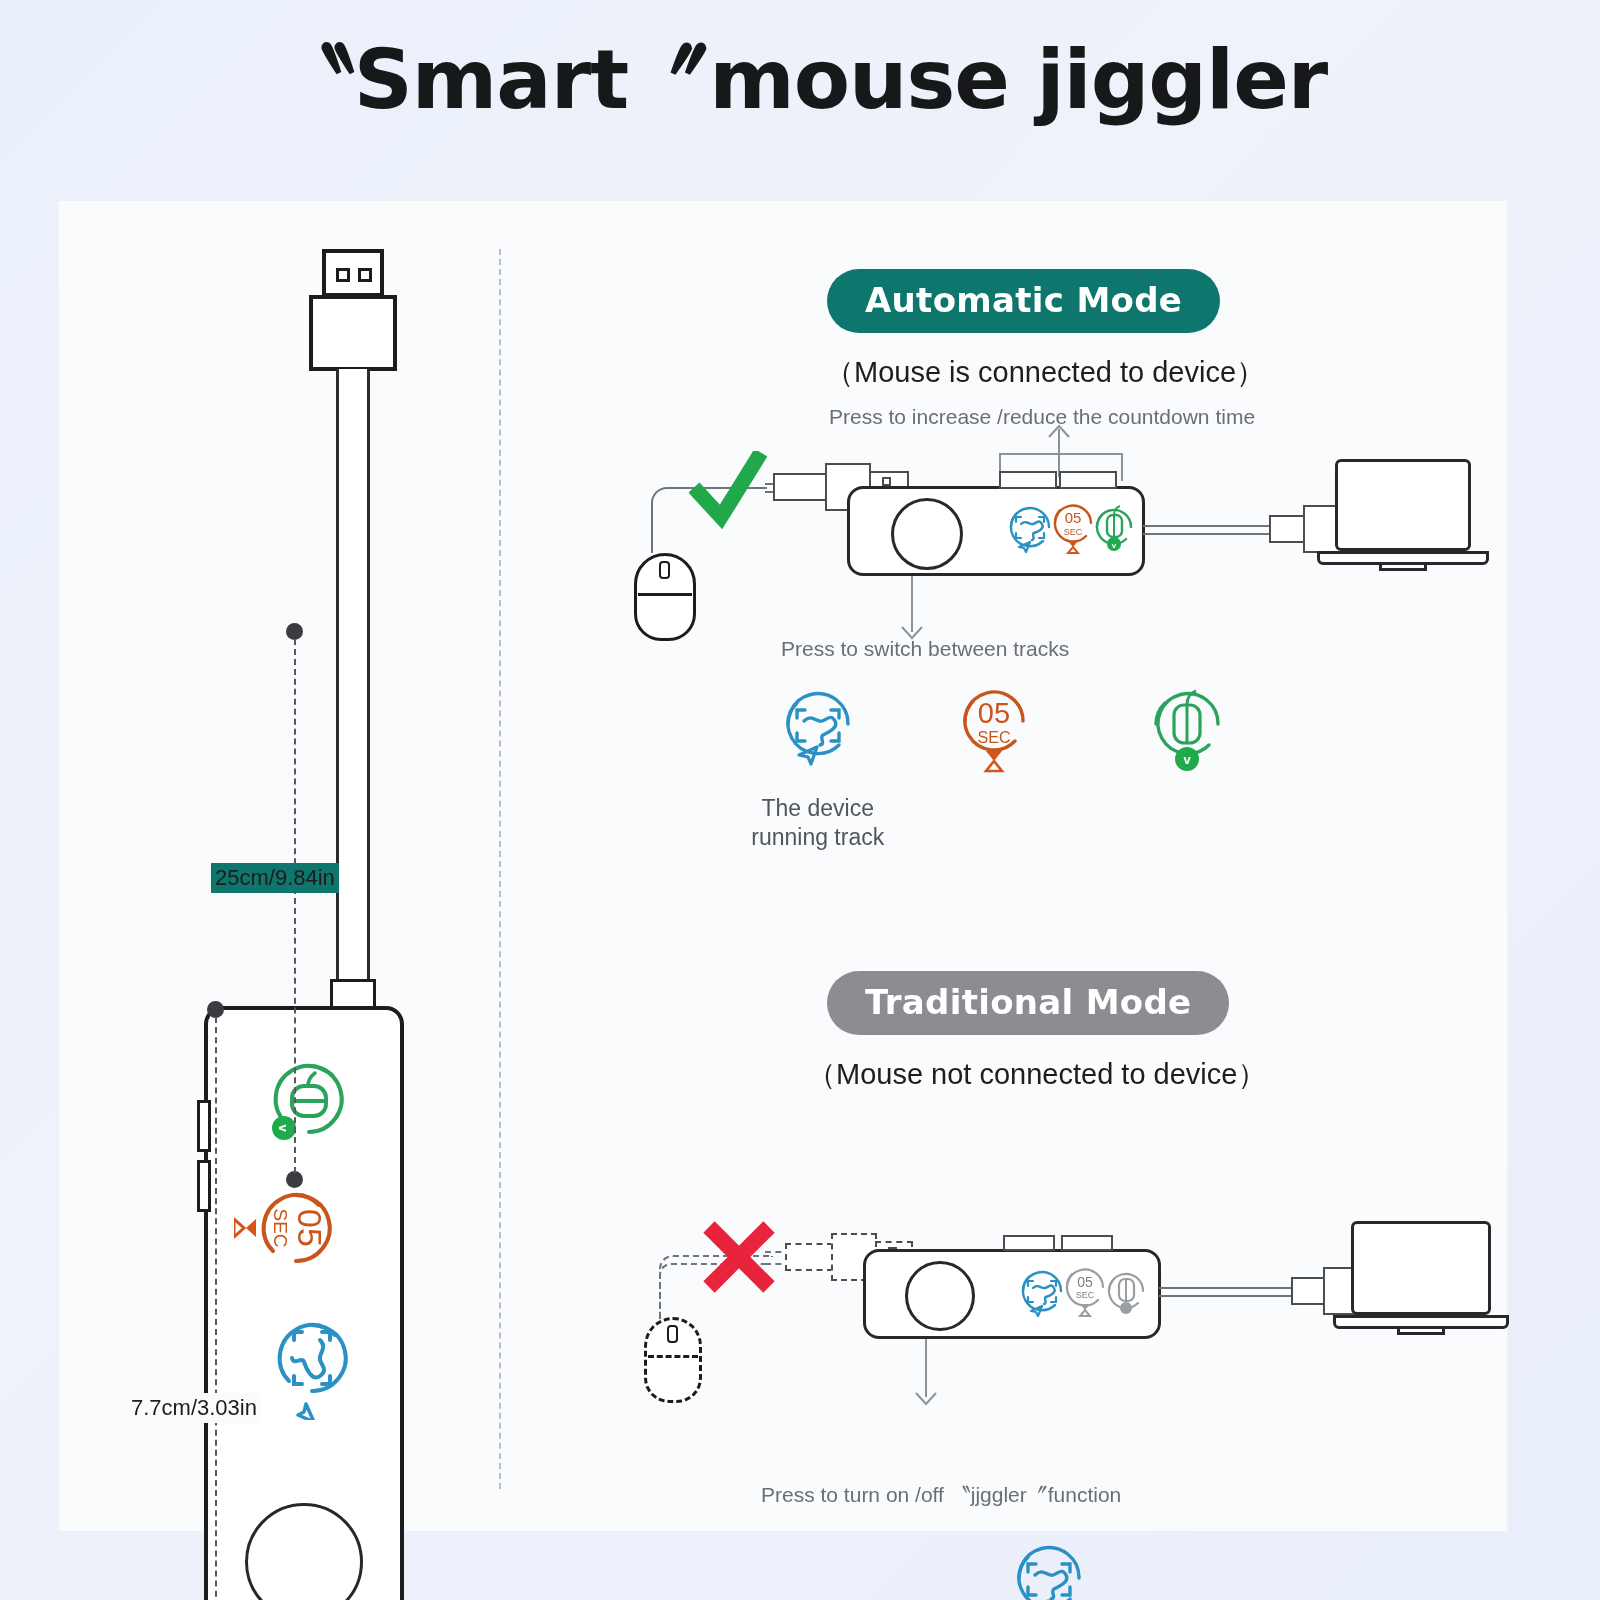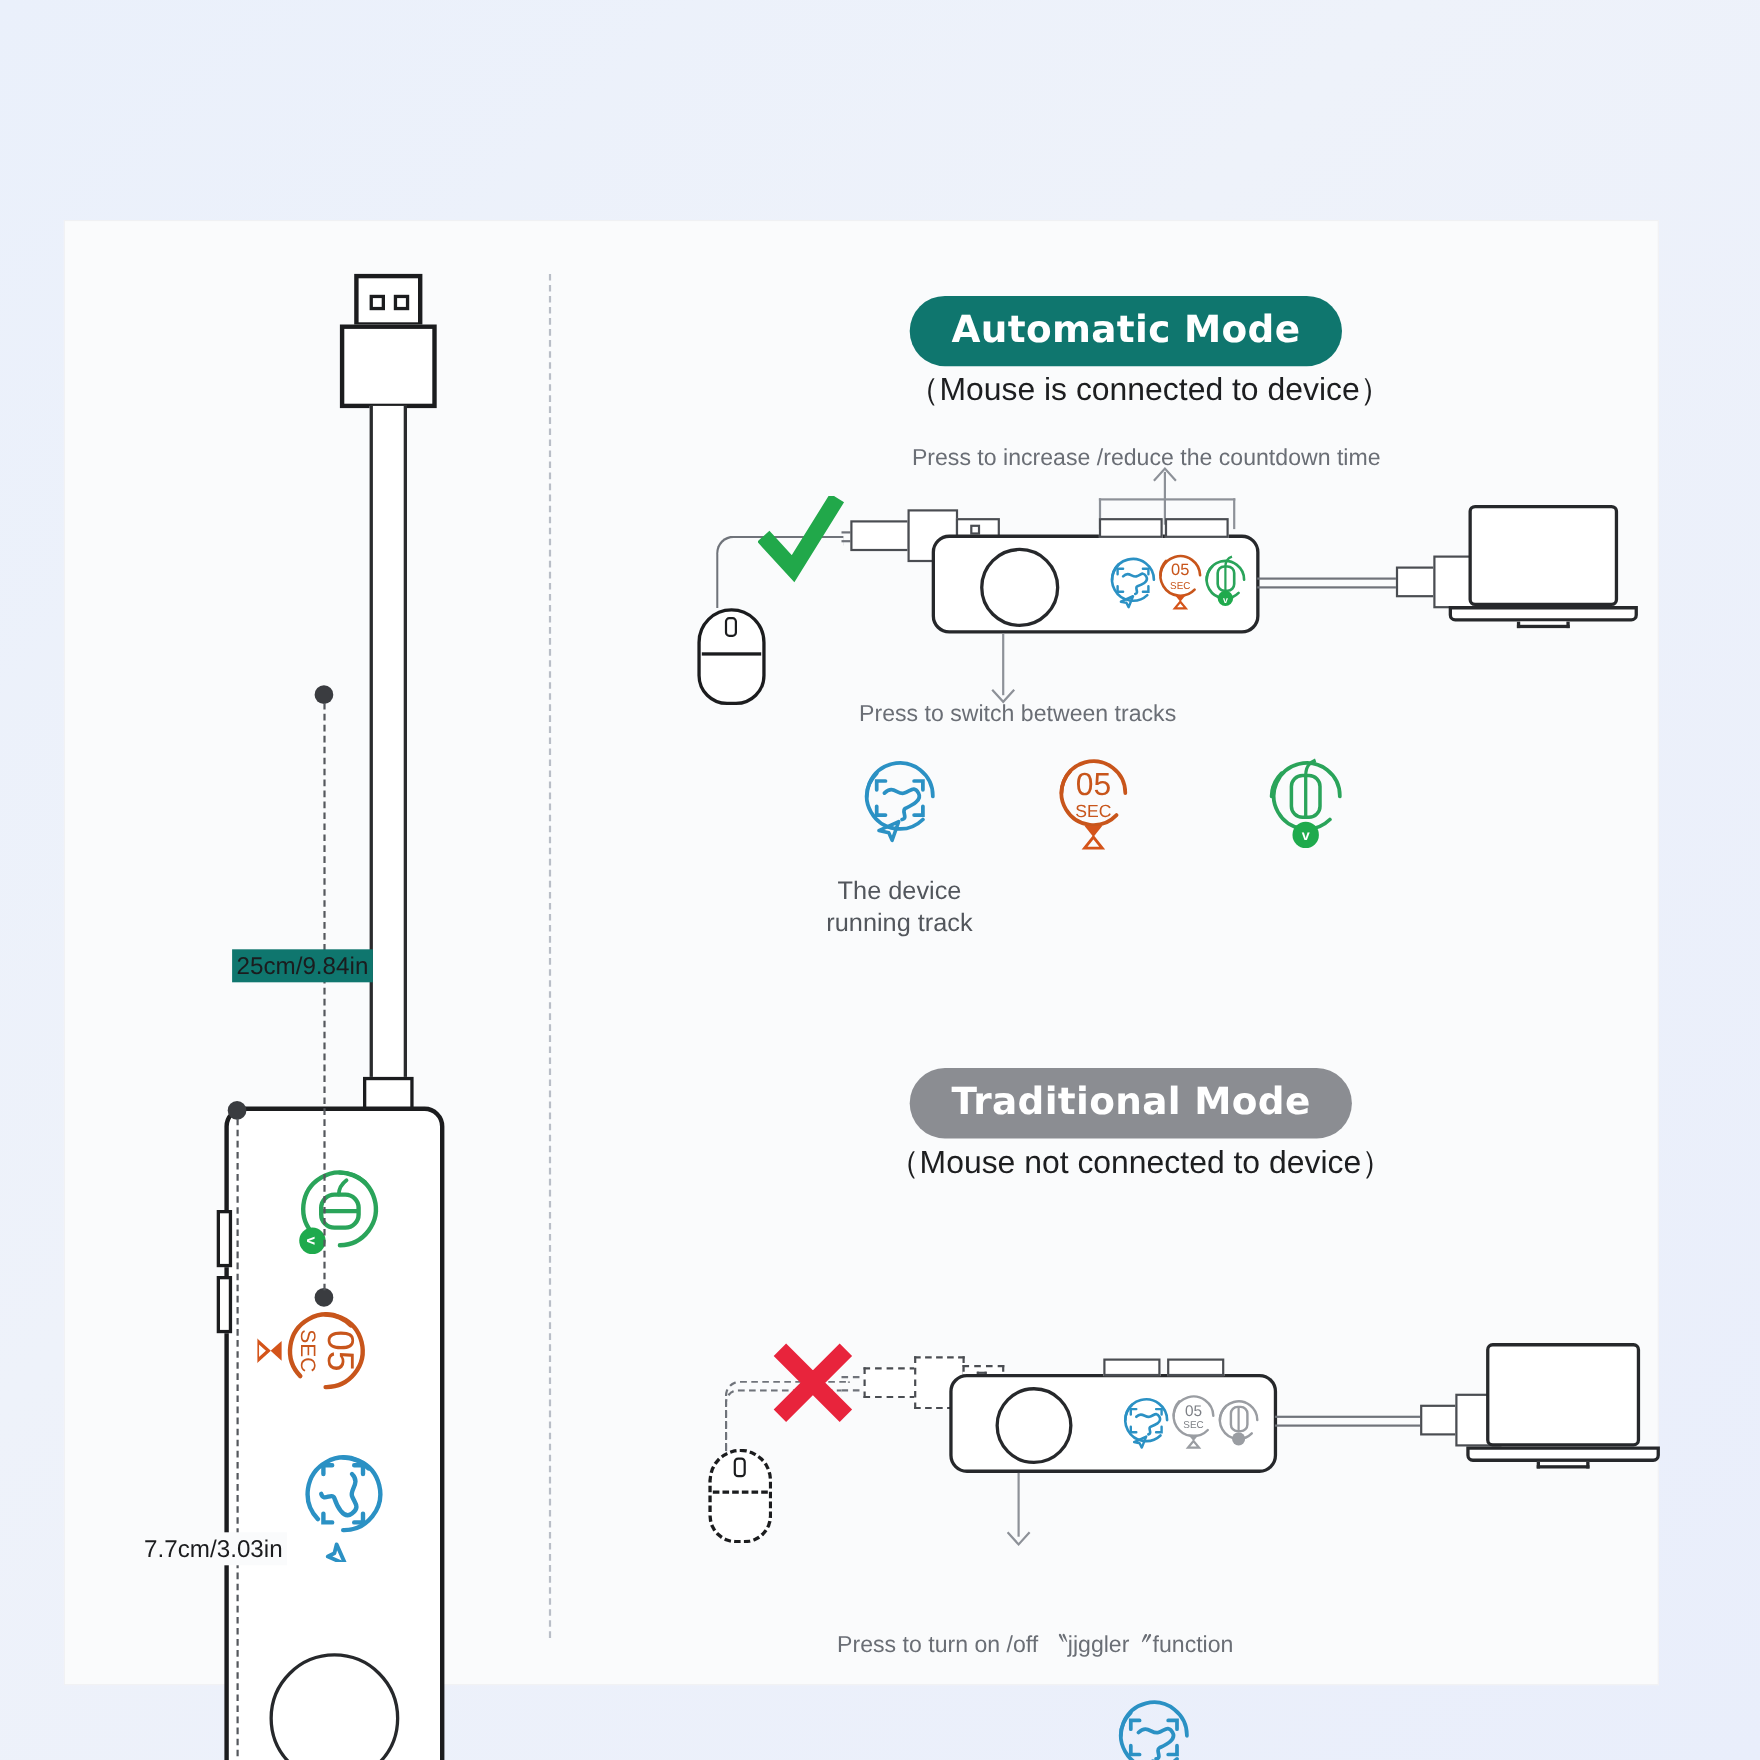--- a/index.html
+++ b/index.html
@@ -51,21 +51,21 @@
   .dot{position:absolute;width:17px;height:17px;border-radius:50%;background:#3a3c40;}
   .vdash{position:absolute;border-left:2px dashed #55585d;}
 
   
   .right{position:absolute;left:440px;top:0;right:0;height:100%;}
   .pill{
     display:inline-block;border-radius:40px;color:#fff;font-weight:bold;
     font-size:34px;padding:11px 38px 13px;letter-spacing:.3px;
     font-family:"DejaVu Sans", sans-serif;
   }
-  .pill-sub{font-size:29px;color:#1d1e20;margin-top:2px;}
+  .pill-sub{font-size:29px;color:#1d1e20;margin-top:20px;}
 
   .note{font-size:21px;color:#6a6e75;white-space:nowrap;}
   .arrow-line{position:absolute;border-left:2px solid #8d9198;}
   .bracket{position:absolute;border:2px solid #8d9198;border-bottom:none;}
 
   .hub{position:absolute;border:3px solid #26282b;border-radius:16px;background:#fff;box-sizing:border-box;}
   .hub-circle{position:absolute;border:3px solid #26282b;border-radius:50%;}
   .hub-btn{position:absolute;border:2px solid #4a4d52;background:#fff;box-sizing:border-box;}
 
   .laptop-screen{position:absolute;border:3px solid #26282b;border-radius:6px;background:#fff;box-sizing:border-box;}
@@ -85,20 +85,21 @@
   .legend-item{text-align:center;}
   .legend-cap{font-size:23px;color:#52565c;line-height:1.28;margin-top:6px;}
 
   .check{position:absolute;font-size:0;}
   .mark-x{position:absolute;}
 </style>
 </head>
 <body>
 
 <div class="header">
+  <div class="title">〝Smart〞mouse jiggler</div>
 </div>
 
 <div class="card">
 
   <div class="divider"></div>
 
   <div class="left">
 
     <div class="usb-plug">
       <div class="usb-pin" style="left:10px;"></div>

